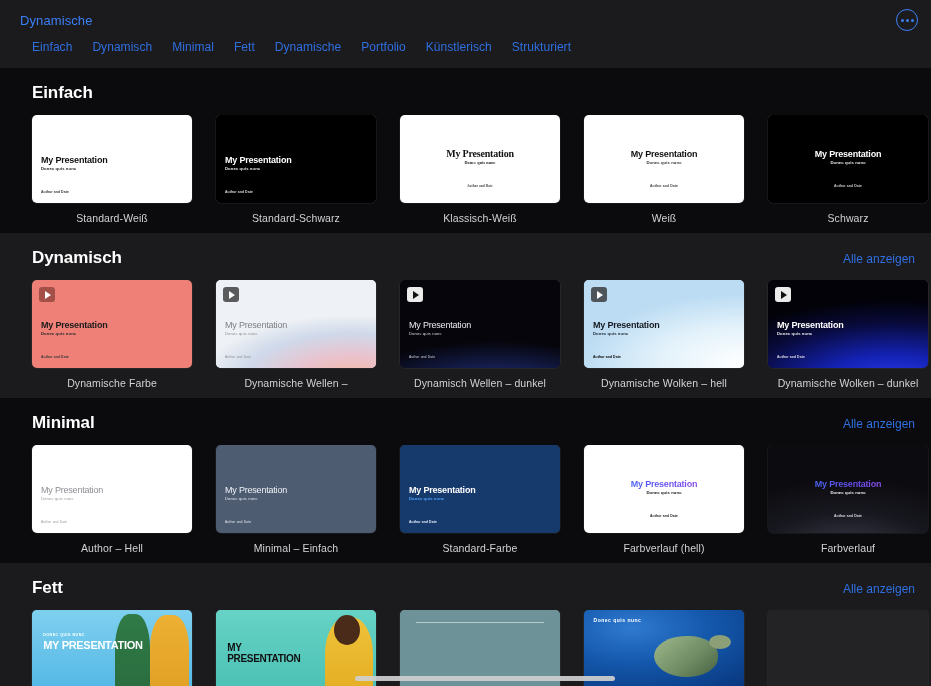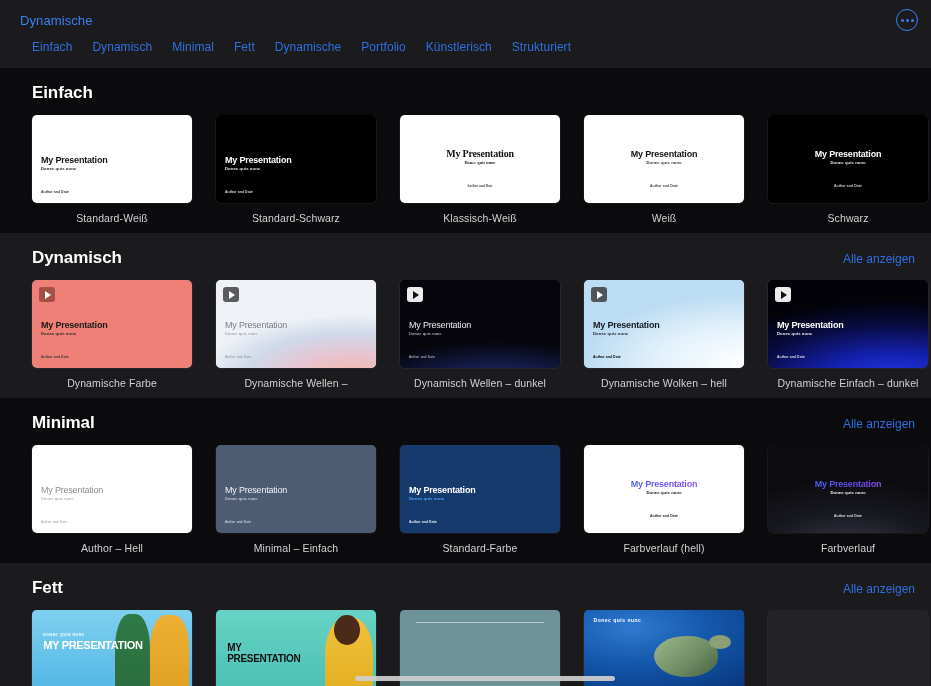--- a/index.html
+++ b/index.html
@@ -307,21 +307,21 @@
                 <div class="play-badge">
                   <span class="tri"></span>
                 </div>
                 <div class="slide ">
                   <div class="s-title" style="color: rgb(255, 255, 255);">My Presentation</div>
                   <div class="s-sub" style="color: rgb(234, 234, 242);">Donec quis nunc</div>
                   <div class="s-auth" style="color: rgb(220, 220, 230);">Author and Date</div>
                 </div>
               </div>
             </div>
-            <div class="card-label">Dynamische Einfach – dunkel</div>
+            <div class="card-label">Dynamische Wolken – dunkel</div>
           </div>
         </div>
       </div>
       <div class="section base">
         <div class="sec-head">
           <div class="sec-title">Minimal</div>
           <div class="see-all">Alle anzeigen</div>
         </div>
         <div class="row">
           <div class="card">

